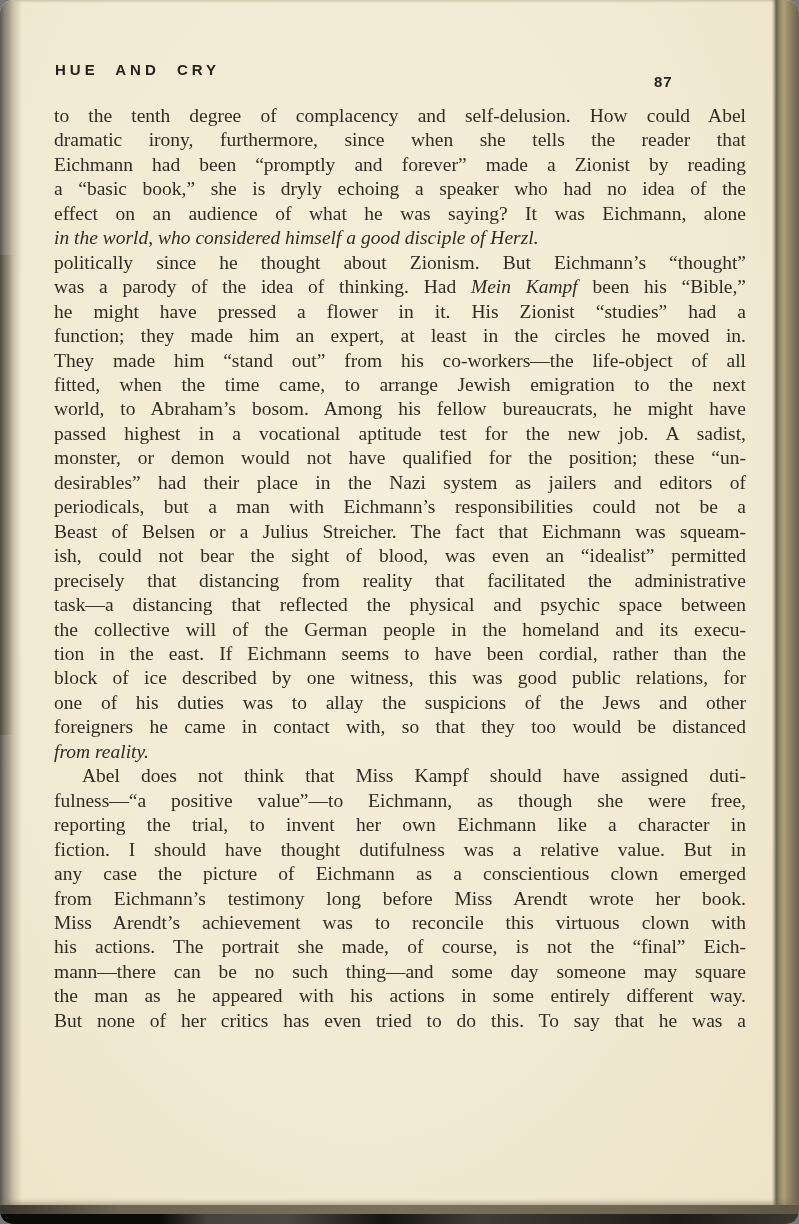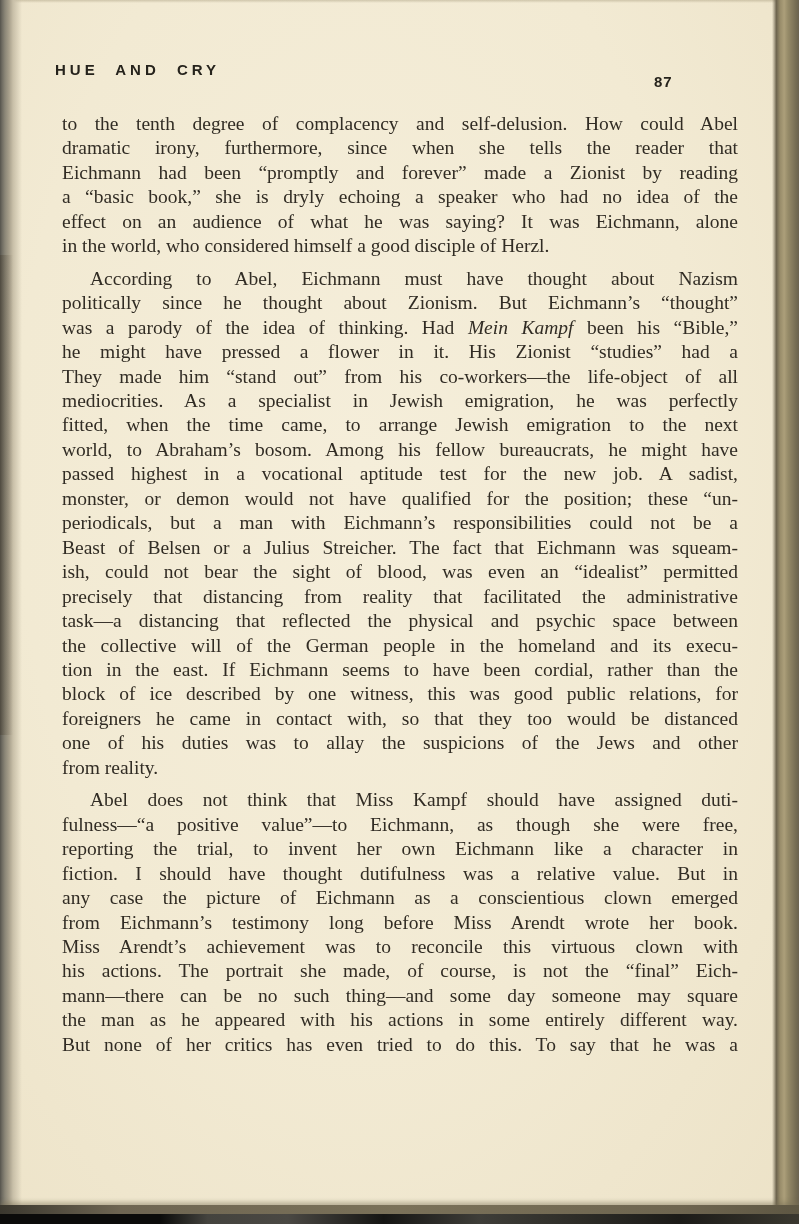--- a/index.html
+++ b/index.html
@@ -4,20 +4,21 @@
 <style>
   html,body { margin:0; padding:0; background:#777; }
   #scan {
     position:relative;
     width:799px; height:1224px;
     margin:0 auto;
     overflow:hidden;
     background:
       radial-gradient(ellipse at 45% 38%, #f5eeda 0%, #f2ead3 55%, #ece2c7 100%);
     font-family:"Liberation Serif","DejaVu Serif",serif;
+    border-radius:13px;
   }
 
   
   .edge-left {
     position:absolute; left:0; top:0; bottom:0; width:22px;
     background:linear-gradient(to right,
       #55534c 0px, #6e6b61 2px, #8b8677 5px, #a79f8b 9px,
       #c8bfa8 13px, rgba(241,233,210,0) 22px);
   }
   .edge-left-smudge {
@@ -56,23 +57,23 @@
   }
   .title { position:absolute; left:0; top:0; letter-spacing:4px; word-spacing:9px; }
   .folio { position:absolute; left:599px; top:12px; letter-spacing:1px; }
 
   
   .text-block {
     position:absolute; left:54px; top:104px; width:692px;
     font-size:19.5px; line-height:24.45px; color:#312c24;
   }
   .line { text-align:justify; text-align-last:justify; white-space:normal; }
-  .line.flush { text-align-last:left; }
+  .line.flush { text-align-last:left;font-style:italic; }
   .line.first { text-indent:28px; }
-  .paragraph { margin:8px; }
+  .paragraph { margin:0; }
 </style>
 </head>
 <body>
 
 <div id="scan">
   <div class="edge-top"></div>
   <div class="edge-right"></div>
   <div class="edge-left"></div>
   <div class="edge-left-smudge"></div>
   <div class="edge-bottom-line"></div>
@@ -86,40 +87,40 @@
   <div class="text-block">
       <div class="paragraph">
         <div class="line">to the tenth degree of complacency and self-delusion. How could Abel</div>
         <div class="line">dramatic irony, furthermore, since when she tells the reader that</div>
         <div class="line">Eichmann had been “promptly and forever” made a Zionist by reading</div>
         <div class="line">a “basic book,” she is dryly echoing a speaker who had no idea of the</div>
         <div class="line">effect on an audience of what he was saying? It was Eichmann, alone</div>
         <div class="line flush">in the world, who considered himself a good disciple of Herzl.</div>
       </div>
       <div class="paragraph">
-        <div class="line first">According to Abel, Eichmann must have thought about Nazism</div>
         <div class="line">politically since he thought about Zionism. But Eichmann’s “thought”</div>
         <div class="line">was a parody of the idea of thinking. Had <i>Mein Kampf</i> been his “Bible,”</div>
         <div class="line">he might have pressed a flower in it. His Zionist “studies” had a</div>
+        <div class="line">function; they made him an expert, at least in the circles he moved in.</div>
         <div class="line">They made him “stand out” from his co-workers—the life-object of all</div>
-        <div class="line">mediocrities. As a specialist in Jewish emigration, he was perfectly</div>
         <div class="line">fitted, when the time came, to arrange Jewish emigration to the next</div>
         <div class="line">world, to Abraham’s bosom. Among his fellow bureaucrats, he might have</div>
         <div class="line">passed highest in a vocational aptitude test for the new job. A sadist,</div>
         <div class="line">monster, or demon would not have qualified for the position; these “un-</div>
+        <div class="line">desirables” had their place in the Nazi system as jailers and editors of</div>
         <div class="line">periodicals, but a man with Eichmann’s responsibilities could not be a</div>
         <div class="line">Beast of Belsen or a Julius Streicher. The fact that Eichmann was squeam-</div>
         <div class="line">ish, could not bear the sight of blood, was even an “idealist” permitted</div>
         <div class="line">precisely that distancing from reality that facilitated the administrative</div>
         <div class="line">task—a distancing that reflected the physical and psychic space between</div>
         <div class="line">the collective will of the German people in the homeland and its execu-</div>
         <div class="line">tion in the east. If Eichmann seems to have been cordial, rather than the</div>
         <div class="line">block of ice described by one witness, this was good public relations, for</div>
+        <div class="line">one of his duties was to allay the suspicions of the Jews and other</div>
         <div class="line">foreigners he came in contact with, so that they too would be distanced</div>
-        <div class="line">one of his duties was to allay the suspicions of the Jews and other</div>
         <div class="line flush">from reality.</div>
       </div>
       <div class="paragraph">
         <div class="line first">Abel does not think that Miss Kampf should have assigned duti-</div>
         <div class="line">fulness—“a positive value”—to Eichmann, as though she were free,</div>
         <div class="line">reporting the trial, to invent her own Eichmann like a character in</div>
         <div class="line">fiction. I should have thought dutifulness was a relative value. But in</div>
         <div class="line">any case the picture of Eichmann as a conscientious clown emerged</div>
         <div class="line">from Eichmann’s testimony long before Miss Arendt wrote her book.</div>
         <div class="line">Miss Arendt’s achievement was to reconcile this virtuous clown with</div>

